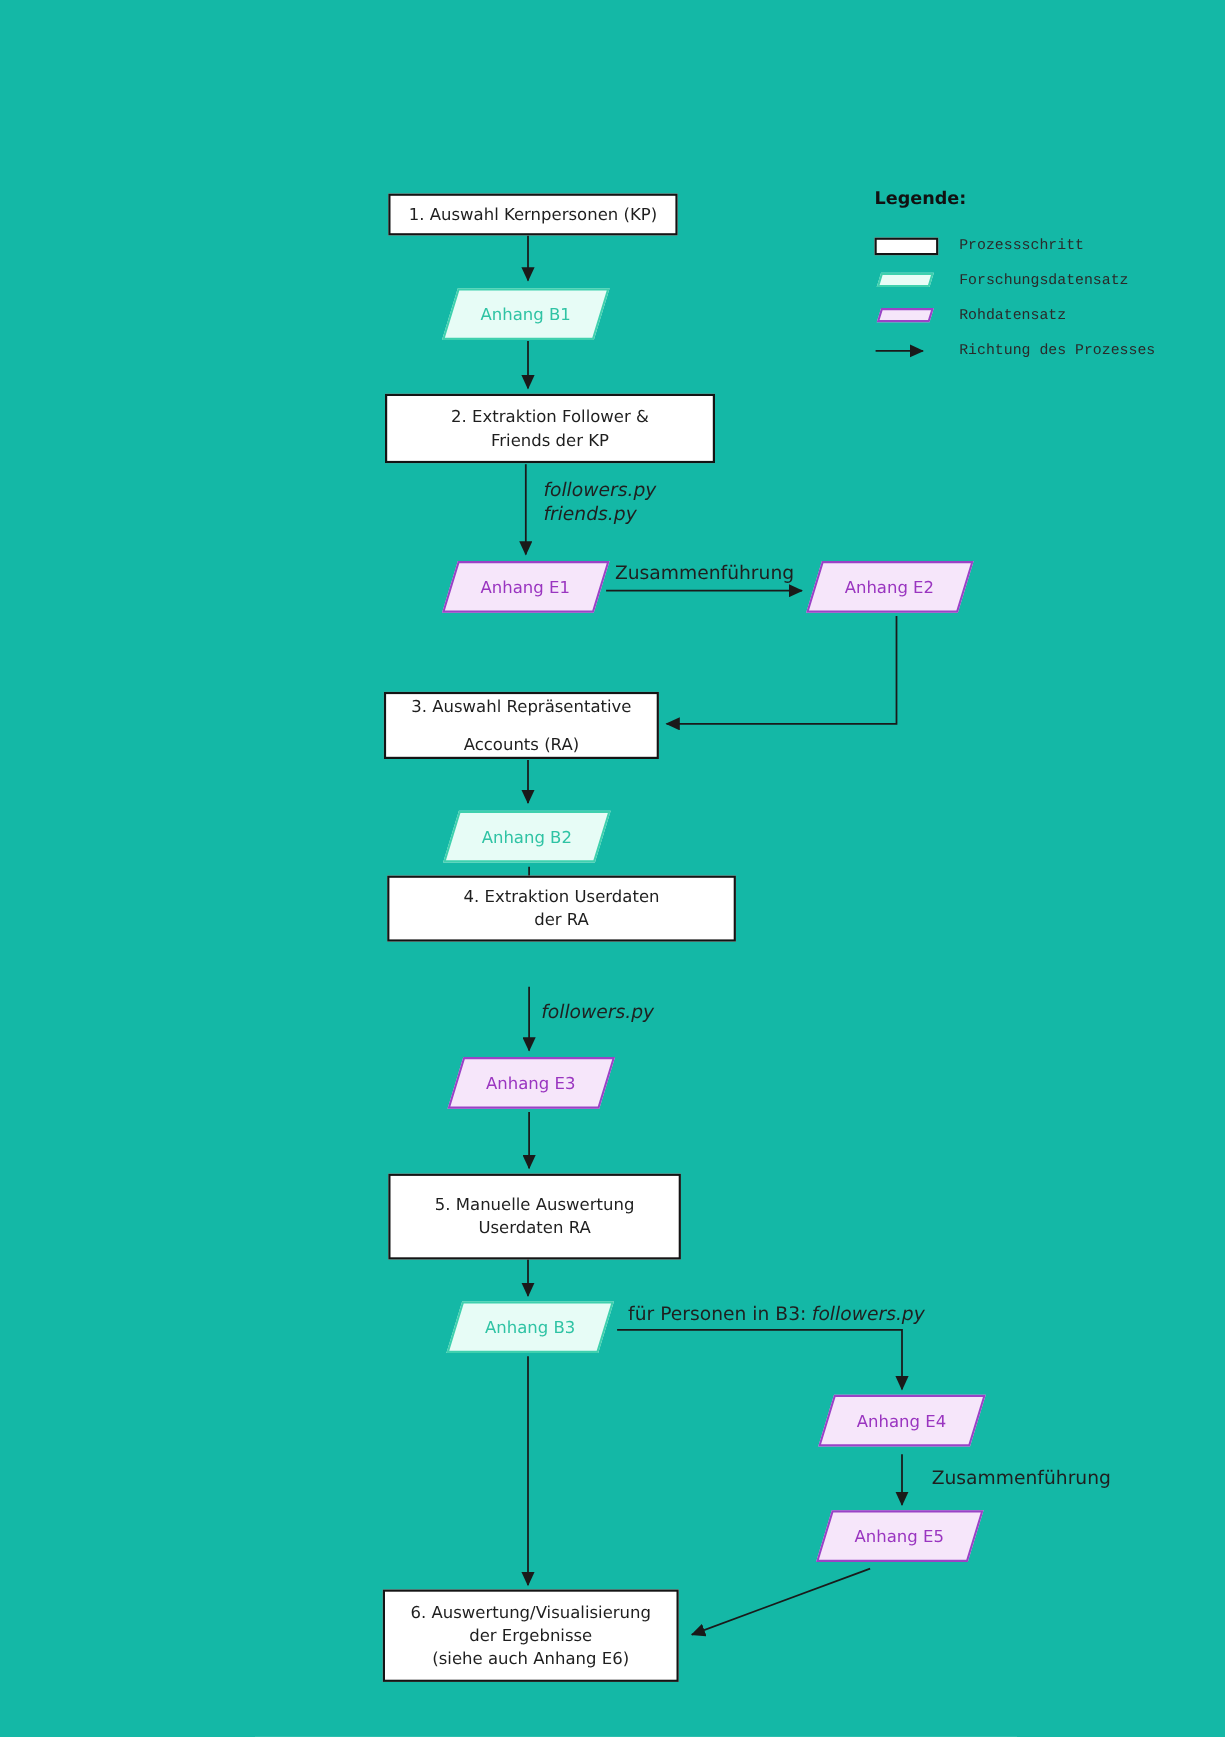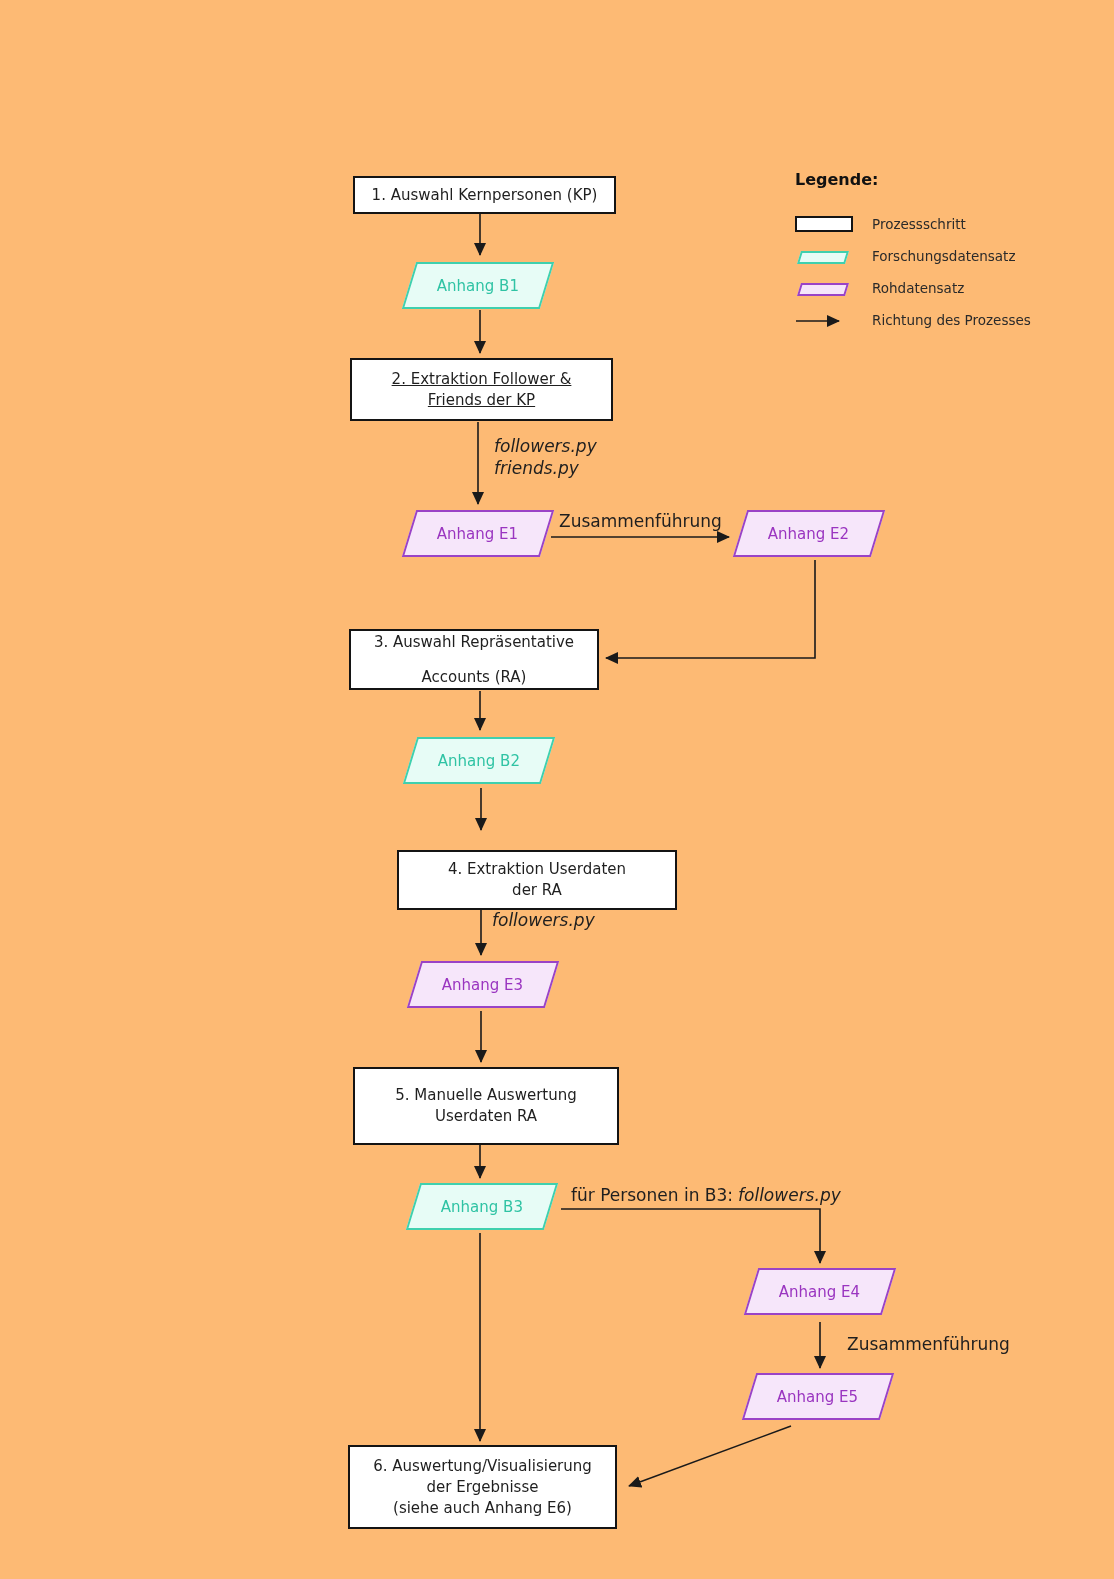--- a/index.html
+++ b/index.html
@@ -1,19 +1,19 @@
 <!DOCTYPE html>
 <html><head>
 <meta charset="utf-8">
 <style>
   html,body{margin:0;padding:0;background:#ffffff;}
   #canvas{
     position:relative;
     width:1114px;height:1579px;
-    background:#fdba74;
+    background:#14b8a6;
     font-family:"DejaVu Sans","Liberation Sans",sans-serif;
     color:#1f1f1f;
     overflow:hidden;
   }
   #wires{position:absolute;left:0;top:0;width:1114px;height:1579px;pointer-events:none;}
   .node{
     position:absolute;
     box-sizing:border-box;
     border:2px solid #141414;
     background:#ffffff;
@@ -30,21 +30,21 @@
     display:flex;align-items:center;justify-content:center;
   }
   .pgram > span{transform:skewX(17deg);font-size:15px;white-space:nowrap;}
   .pgram.research{border:2px solid #3fd0ae;background:#e7fcf6;color:#2fc3a4;}
   .pgram.raw{border:2px solid #9a43c6;background:#f6e6fa;color:#9a35c0;}
   .edge-label{position:absolute;font-size:17px;color:#1f1f1f;white-space:nowrap;}
   .script{font-style:italic;}
   
   #legend{position:absolute;left:795px;top:170px;width:300px;}
   #legend .title{font-size:16px;font-weight:bold;color:#111;height:20px;margin-bottom:26px;}
-  .legend-row{display:flex;align-items:flex-end;height:16px;margin-bottom:16px;}
+  .legend-row{display:flex;align-items:flex-start;height:16px;margin-bottom:16px;font-family:Liberation Mono, monospace;}
   .legend-swatch-wrap{width:58px;display:flex;align-items:center;}
   .legend-rect{box-sizing:border-box;width:58px;height:16px;border:2px solid #141414;background:#fff;}
   .legend-pg{box-sizing:border-box;width:48px;height:13px;transform:skewX(-17deg);margin-left:4px;}
   .legend-pg.research{border:2px solid #3fd0ae;background:#e7fcf6;}
   .legend-pg.raw{border:2px solid #9a43c6;background:#f6e6fa;}
   .legend-label{margin-left:19px;font-size:13.5px;color:#2a2a2a;white-space:nowrap;}
 </style>
 </head>
 <body>
 
@@ -69,31 +69,31 @@
     <path d="M561,1209 L820,1209 L820,1263" fill="none" stroke="#1a1a1a" stroke-width="1.6" marker-end="url(#ah)"></path>
     <path d="M820,1322 L820,1368" fill="none" stroke="#1a1a1a" stroke-width="1.6" marker-end="url(#ah)"></path>
     <path d="M791,1426 L629,1486" fill="none" stroke="#1a1a1a" stroke-width="1.6" marker-end="url(#ah)"></path>
     <path d="M480,1233 L480,1441" fill="none" stroke="#1a1a1a" stroke-width="1.6" marker-end="url(#ah)"></path>
   </svg>
 
   <div class="node" style="left:353px;top:176px;width:263px;height:38px;">
     <span>1. Auswahl Kernpersonen (KP)</span>
   </div>
 
-  <div class="node" style="left:350px;top:358px;width:263px;height:63px;text-decoration:underline;">
+  <div class="node" style="left:350px;top:358px;width:300px;height:63px;">
     <span>2. Extraktion Follower &amp;</span>
     <span>Friends der KP</span>
   </div>
 
   <div class="node" style="left:349px;top:629px;width:250px;height:61px;gap:14px;">
     <span>3. Auswahl Repräsentative</span>
     <span>Accounts (RA)</span>
   </div>
 
-  <div class="node" style="left:352px;top:850px;width:280px;height:60px;margin-left:45px;">
+  <div class="node" style="left:352px;top:796px;width:317px;height:60px;">
     <span>4. Extraktion Userdaten</span>
     <span>der RA</span>
   </div>
 
   <div class="node" style="left:353px;top:1067px;width:266px;height:78px;">
     <span>5. Manuelle Auswertung</span>
     <span>Userdaten RA</span>
   </div>
 
   <div class="node" style="left:348px;top:1445px;width:269px;height:84px;">

